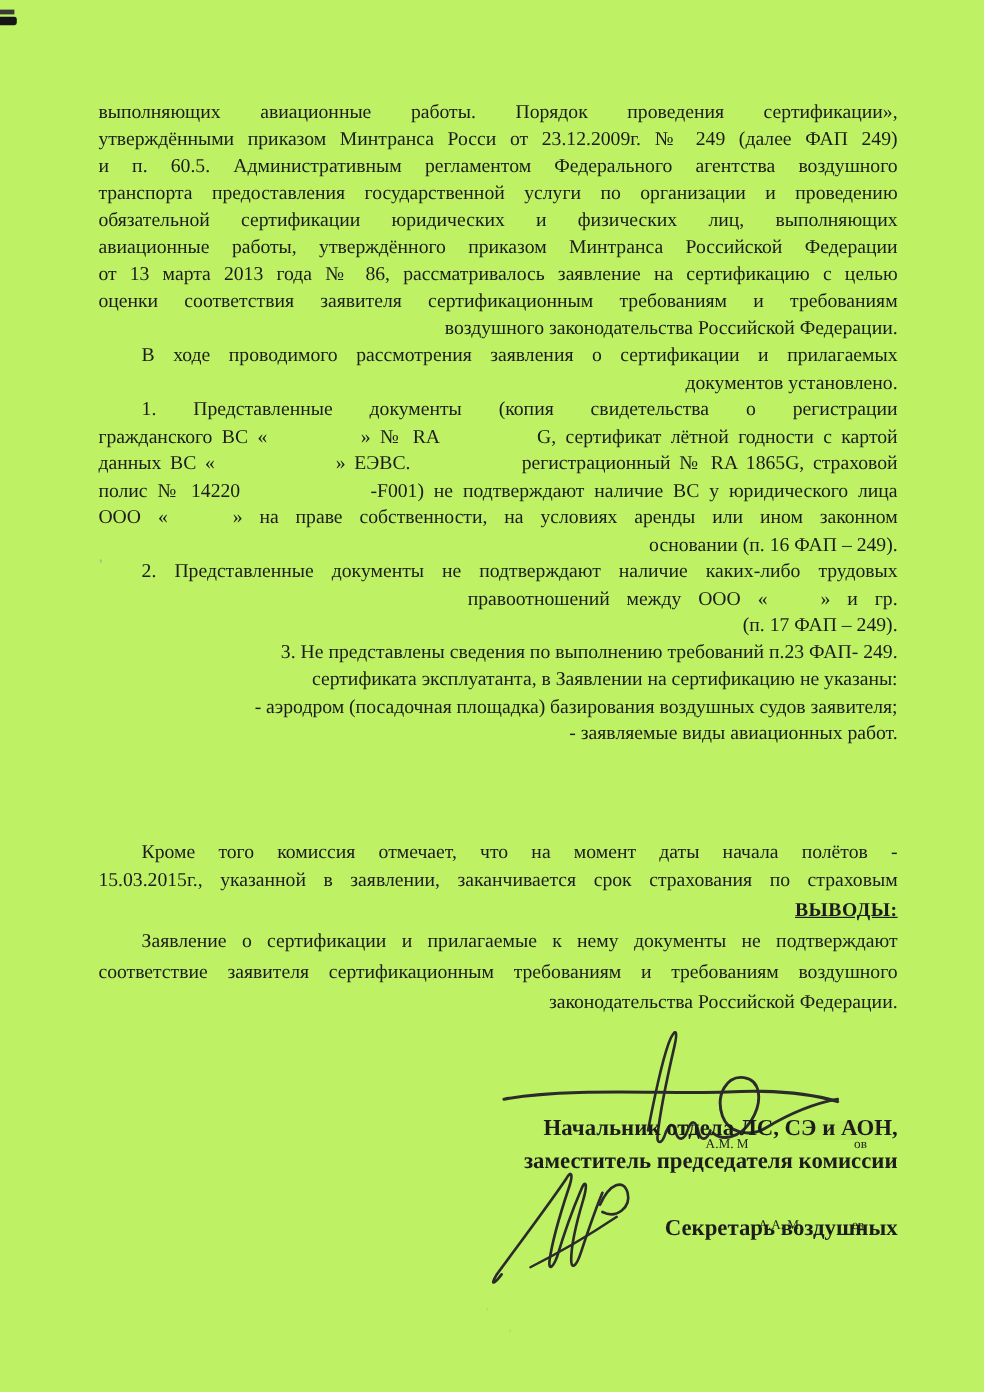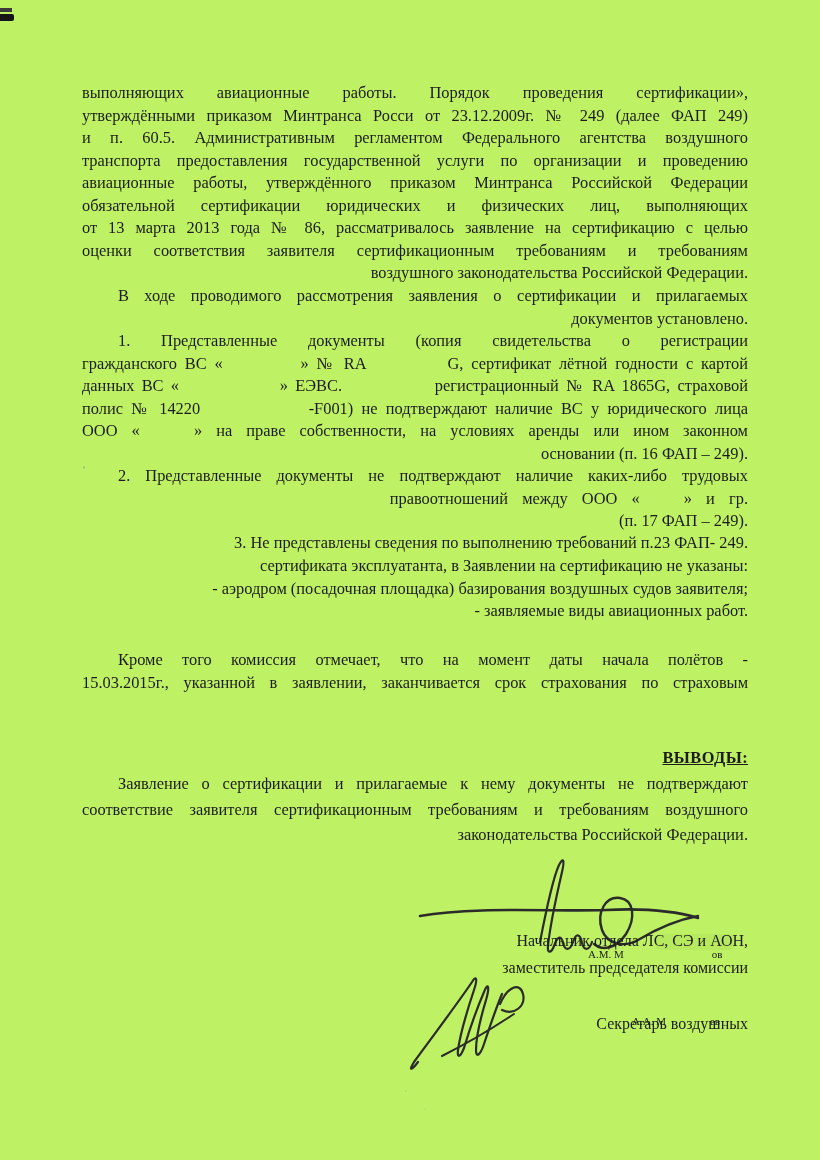--- a/index.html
+++ b/index.html
@@ -6,21 +6,21 @@
   .page{
     position:relative; width:820px; height:1160px; background:#bef264;
     font-family:"Liberation Serif","DejaVu Serif",serif;
     color:#1c1c1c; overflow:hidden;
   }
   .blk{position:absolute; left:82px; width:666px;}
   .ln{font-size:16.4px; line-height:22.5px; height:22.5px; text-align:right;}
   .j{text-align:justify; text-align-last:justify;}
   .ind{text-indent:36px;}
   .ws{word-spacing:10px;}
-  .r .ln, .ln.r{line-height:27px; height:27px; font-size:16px;}
+  .r .ln, .ln.r{line-height:27px; height:27px; font-size:19px;font-weight:bold;}
   .gap{display:inline-block; height:1px;}
   .sub-item{margin-left:96px;}
   .c-head{font-weight:bold; text-decoration:underline; letter-spacing:.4px;}
   .concl .ln{line-height:25.5px; height:25.5px;}
   .nameline{position:absolute; font-size:11px; line-height:22px; white-space:nowrap;}
   .sig{position:absolute;}
   .sig path{fill:none; stroke:#2b2b2b; stroke-linecap:round; stroke-linejoin:round;}
   .corner-mark{position:absolute; left:0; top:6px; width:16px; height:18px;}
   .corner-mark .b1{position:absolute; left:0; top:2px; width:12px; height:4px; background:#3a3a3a;}
   .corner-mark .b2{position:absolute; left:0; top:8px; width:14px; height:7px; background:#161616; border-radius:0 2px 2px 0;}
@@ -35,22 +35,22 @@
   <div class="corner-mark">
     <span class="b1"></span>
     <span class="b2"></span>
   </div>
 
   <div class="blk" style="top:82px">
     <div class="ln j">выполняющих авиационные работы. Порядок проведения сертификации»,</div>
     <div class="ln j">утверждёнными приказом Минтранса Росси от 23.12.2009г. № 249 (далее ФАП 249)</div>
     <div class="ln j">и п. 60.5. Административным регламентом Федерального агентства воздушного</div>
     <div class="ln j">транспорта предоставления государственной услуги по организации и проведению</div>
+    <div class="ln j">обязательной сертификации юридических и физических лиц, выполняющих</div>
     <div class="ln j">авиационные работы, утверждённого приказом Минтранса Российской Федерации</div>
-    <div class="ln j">обязательной сертификации юридических и физических лиц, выполняющих</div>
     <div class="ln j">от 13 марта 2013 года № 86, рассматривалось заявление на сертификацию с целью</div>
     <div class="ln j">оценки соответствия заявителя сертификационным требованиям и требованиям</div>
     <div class="ln">воздушного законодательства Российской Федерации.</div>
   </div>
 
   <div class="blk" style="top:285px">
     <div class="ln j ind">В ходе проводимого рассмотрения заявления о сертификации и прилагаемых</div>
     <div class="ln">документов установлено.</div>
   </div>
 
@@ -72,21 +72,21 @@
   <div class="blk" style="top:532px">
     <div class="ln ind">3. Не представлены сведения по выполнению требований п.23 ФАП- 249.</div>
   </div>
 
   <div class="blk" style="top:555px">
     <div class="ln">сертификата эксплуатанта, в Заявлении на сертификацию не указаны:</div>
     <div class="ln ind">- аэродром (посадочная площадка) базирования воздушных судов заявителя;</div>
     <div class="ln ind">- заявляемые виды авиационных работ.</div>
   </div>
 
-  <div class="blk" style="top:649px">
+  <div class="blk" style="top:699px">
     <div class="ln j ind">Кроме того комиссия отмечает, что на момент даты начала полётов -</div>
     <div class="ln j">15.03.2015г., указанной в заявлении, заканчивается срок страхования по страховым</div>
   </div>
 
   <div class="blk" style="top:747px">
     <div class="ln"><span class="c-head" style="margin-left:38px">ВЫВОДЫ:</span></div>
   </div>
   <div class="blk concl" style="top:771px">
     <div class="ln j ind">Заявление о сертификации и прилагаемые к нему документы не подтверждают</div>
     <div class="ln j">соответствие заявителя сертификационным требованиям и требованиям воздушного</div>

